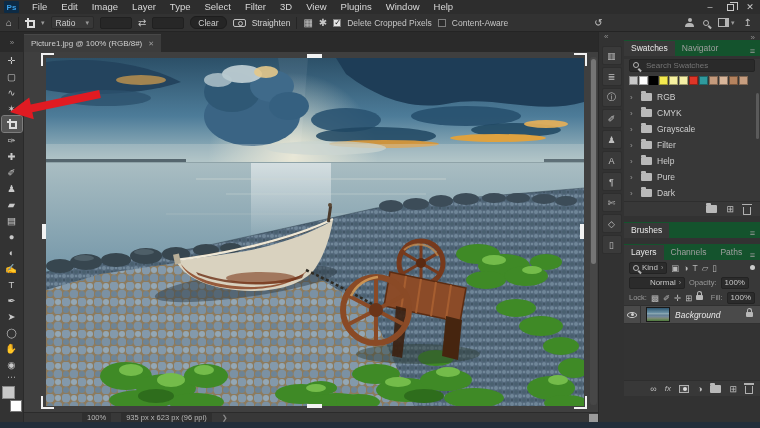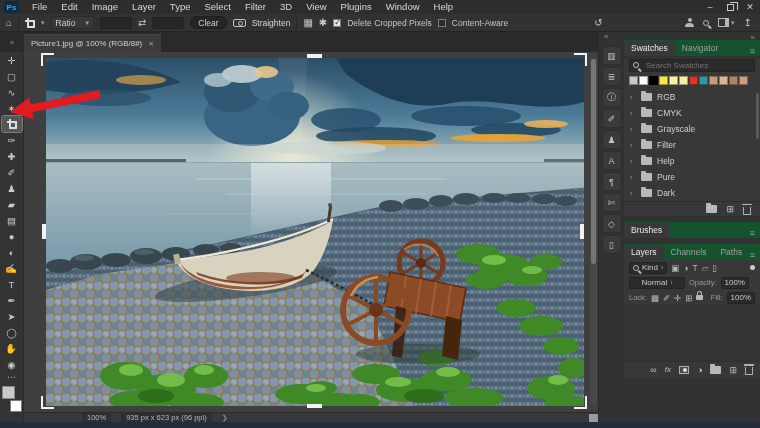--- a/index.html
+++ b/index.html
@@ -554,41 +554,49 @@
             <span class="caret">›</span>
           </span>
           <span class="filt-ico">▣</span>
           <span class="filt-ico">◑</span>
           <span class="filt-ico">T</span>
           <span class="filt-ico">▱</span>
           <span class="filt-ico">▯</span>
           <span class="toggle-dot"></span>
         </div>
         <div class="lrow">
-          <span class="mini-box" style="width:56px;justify-content:center;">
+          <span class="mini-box" style="width:56px;justify-content:flex-end;">
             <span>Normal</span>
             <span class="caret">›</span>
           </span>
           <span class="dim-label">Opacity:</span>
           <span class="mini-box">
               <span>100%</span>
             </span>
         </div>
         <div class="lrow">
           <span class="dim-label">Lock:</span>
           <span class="filt-ico">▩</span>
           <span class="filt-ico">✐</span>
           <span class="filt-ico">✛</span>
           <span class="filt-ico">⊞</span>
           <span class="lock-css"></span>
           <span class="dim-label" style="margin-left:4px;">Fill:</span>
           <span class="mini-box">
               <span>100%</span>
             </span>
         </div>
+        <div class="layer-row">
+          <span class="eye-cell">
+              <span class="eye"></span>
+            </span>
+          <span class="layer-thumb"></span>
+          <span class="layer-name">Background</span>
+          <span class="lock-css layer-lock"></span>
+        </div>
         <div class="layers-list" style="height:56px;"></div>
         <div class="lfooter">
           <span>∞</span>
           <span class="fx">fx</span>
           <span class="mask-ico"></span>
           <span>◑</span>
           <span class="fold"></span>
           <span>⊞</span>
           <span class="trash"></span>
         </div>

